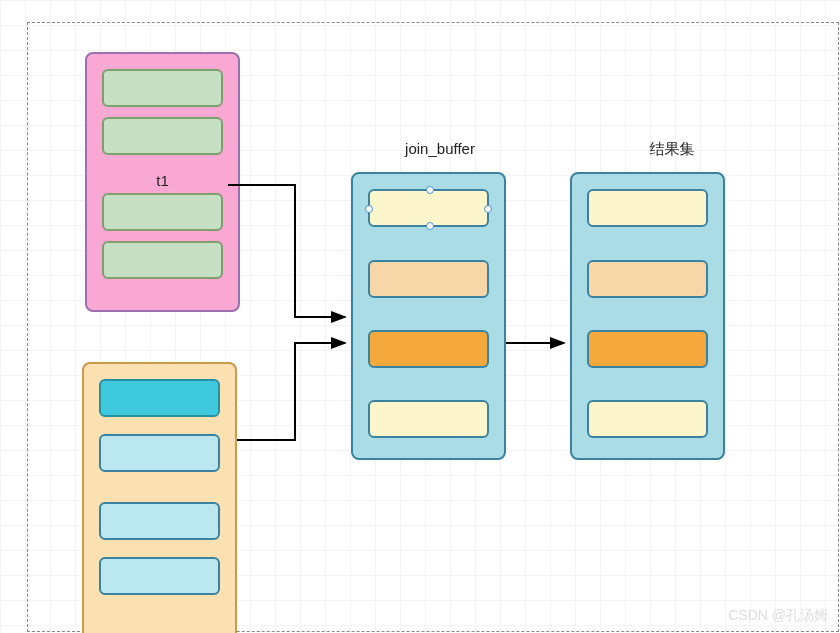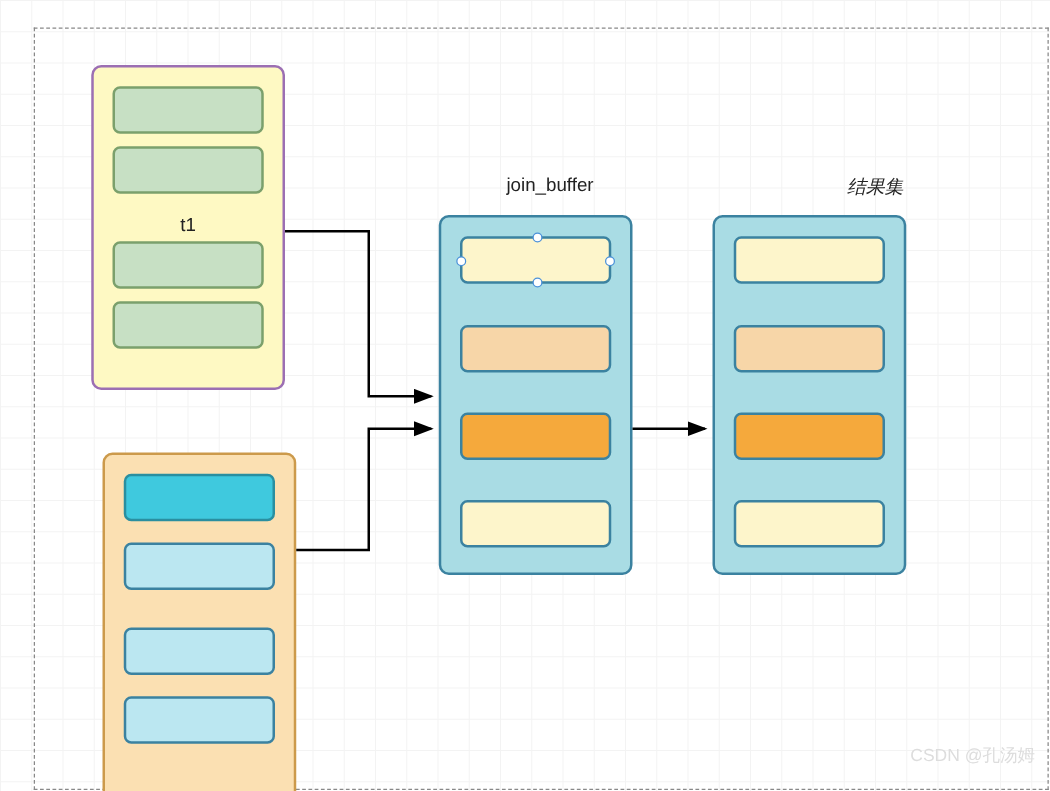--- a/index.html
+++ b/index.html
@@ -41,21 +41,21 @@
     }
     .label {
       position: absolute;
       font-size: 15px;
       color: #222;
       text-align: center;
     }
     .watermark {
       position: absolute;
       right: 12px;
-      bottom: 19px;
+      bottom: 8px;
       color: #ddd;
       font-size: 14px;
     }
     .sel-handle {
       position: absolute;
       width: 8px;
       height: 8px;
       background: #fff;
       border: 1px solid #4a90d9;
       border-radius: 50%;
@@ -65,21 +65,21 @@
       inset: 0;
       pointer-events: none;
     }
   </style>
 </head>
 <body>
 
 <div class="grid"></div>
 <div class="dashed-border"></div>
 
-<div class="box" style="left:73px; top:52px; width:155px; height:260px; background:#fef9c3; border-color:#9c6fb3;">
+<div class="box" style="left:85px; top:52px; width:155px; height:260px; background:#f9a8d4; border-color:#9c6fb3;">
   <div class="inner-row" style="background:#c7e0c4; border-color:#7ba06c; margin-top:15px;"></div>
   <div class="inner-row" style="background:#c7e0c4; border-color:#7ba06c; margin-top:10px;"></div>
   <div class="label" style="left:0; right:0; top:118px;">t1</div>
   <div class="inner-row" style="background:#c7e0c4; border-color:#7ba06c; margin-top:38px;"></div>
   <div class="inner-row" style="background:#c7e0c4; border-color:#7ba06c; margin-top:10px;"></div>
 </div>
 
 <div class="box" style="left:82px; top:362px; width:155px; height:290px; background:#fbe0b2; border-color:#cc9a4b;">
   <div class="inner-row" style="background:#3fc9de; border-color:#2a8fa0; margin-top:15px;"></div>
   <div class="inner-row" style="background:#bbe7f1; border-color:#3b82a0; margin-top:17px;"></div>
@@ -96,21 +96,21 @@
       <div class="sel-handle" style="right:-5px; top:14px;"></div>
       <div class="sel-handle" style="left:56px; top:-5px;"></div>
       <div class="sel-handle" style="left:56px; bottom:-5px;"></div>
     </div>
   </div>
   <div class="inner-row" style="background:#f7d6a8; margin-top:33px;"></div>
   <div class="inner-row" style="background:#f5a93c; margin-top:32px;"></div>
   <div class="inner-row" style="background:#fdf5cb; margin-top:32px;"></div>
 </div>
 
-<div class="label" style="left:640px; top:140px; width:120px;font-style:italic;">结果集</div>
+<div class="label" style="left:612px; top:140px; width:120px;">结果集</div>
 
 <div class="box" style="left:570px; top:172px; width:155px; height:288px; background:#a9dce4;">
   <div class="inner-row" style="background:#fdf5cb; margin-top:15px;"></div>
   <div class="inner-row" style="background:#f7d6a8; margin-top:33px;"></div>
   <div class="inner-row" style="background:#f5a93c; margin-top:32px;"></div>
   <div class="inner-row" style="background:#fdf5cb; margin-top:32px;"></div>
 </div>
 
 <svg class="arrows" width="840" height="633">
   <defs>

